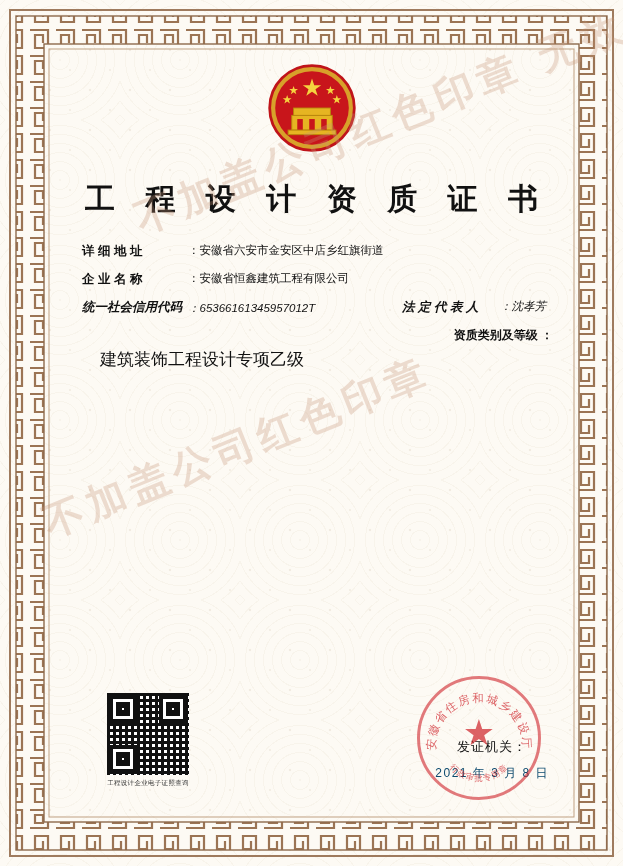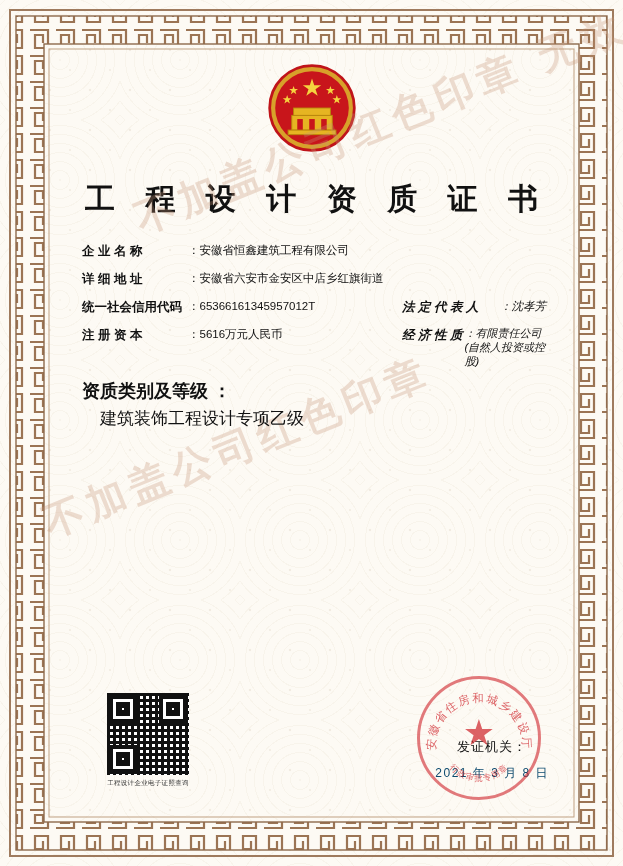--- a/index.html
+++ b/index.html
@@ -77,28 +77,29 @@
     white-space: nowrap;
     font-size: 12.5px;
     letter-spacing: 0px;
   }
   .lbl.w1 { width: 104px; display: inline-block; }
   .val {
     font-size: 11.5px;
     color: #111;
     padding-left: 2px;
   }
-  .half-left { width: 320px; display: flex; align-items: flex-start; }
+  .half-left { width: 320px; display: flex; align-items: flex-end; font-style: italic; }
   .half-right { flex: 1; display: flex; align-items: flex-start; font-style: italic; }
   .lbl.w2 { width: 96px; display: inline-block; }
   .val.small { font-size: 11px; line-height: 1.25; }
   .qual-head {
-    font-size: 18px;
+    font-size: 12px;
     font-weight: bold;
     color: #111;
+    text-align: right;
   }
   .qual-item {
     font-size: 17px;
     color: #111;
     margin-top: 4px;
     padding-left: 18px;
   }
 
   
   .watermark {
@@ -260,50 +261,40 @@
   </svg>
 
   <div class="title">工 程 设 计 资 质 证 书</div>
 
   <div class="watermark wm1">不加盖公司红色印章 无效</div>
   <div class="watermark wm2">不加盖公司红色印章</div>
 
   <div class="fields">
 
     <div class="row">
+      <span class="lbl w1">详 细 地 址</span>
+      <span class="val">：安徽省六安市金安区中店乡红旗街道</span>
+    </div>
+
+    <div class="row">
       <span class="lbl w1">企 业 名 称</span>
       <span class="val">：安徽省恒鑫建筑工程有限公司</span>
-    </div>
-
-    <div class="row">
-      <span class="lbl w1">详 细 地 址</span>
-      <span class="val">：安徽省六安市金安区中店乡红旗街道</span>
     </div>
 
     <div class="row">
       <span class="half-left">
         <span class="lbl w1">统一社会信用代码</span>
         <span class="val">：653661613459570​12T</span>
       </span>
       <span class="half-right">
         <span class="lbl w2">法 定 代 表 人</span>
         <span class="val">：沈孝芳</span>
       </span>
     </div>
 
-    <div class="row">
-      <span class="half-left">
-        <span class="lbl w1">注 册 资 本</span>
-        <span class="val">：5616万元人民币</span>
-      </span>
-      <span class="half-right">
-        <span class="lbl w2">经 济 性 质</span>
-        <span class="val small" style="max-width:110px;display:inline-block;">：有限责任公司(自然人投资或控股)</span>
-      </span>
-    </div>
 
 
     <div class="qual-head">资质类别及等级 ：</div>
     <div class="qual-item">建筑装饰工程设计专项乙级</div>
   </div>
 
   <div class="qr-wrap">
     <div class="qr">
       <div class="qr-corner-bl"></div>
     </div>

